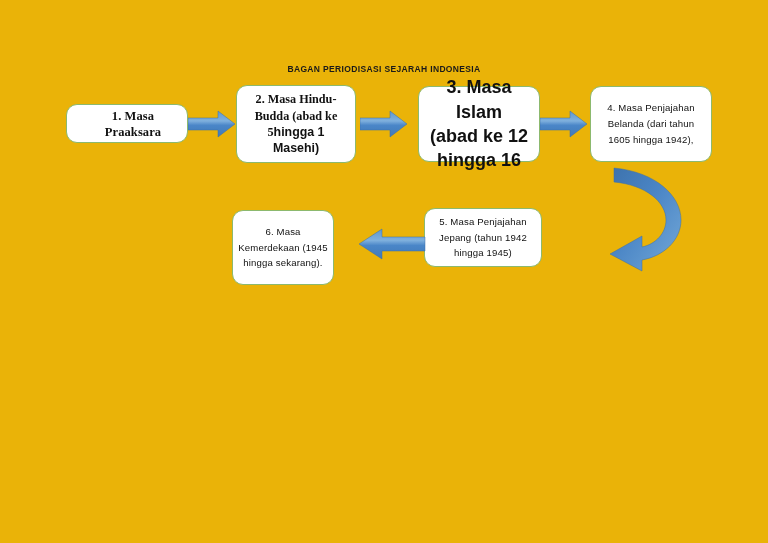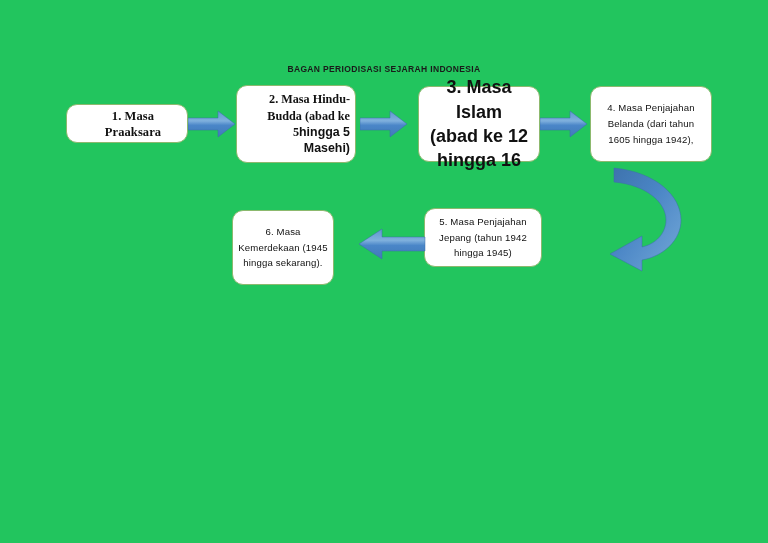--- a/index.html
+++ b/index.html
@@ -9,21 +9,21 @@
     background: #ffffff;
   }
   body {
     font-family: "Liberation Sans", sans-serif;
     -webkit-font-smoothing: antialiased;
   }
   #canvas {
     position: relative;
     width: 768px;
     height: 543px;
-    background: #22c55e;
+    background: #eab308;
     overflow: hidden;
   }
 
   
   .diagram-title {
     position: absolute;
     left: 0;
     top: 64px;
     width: 768px;
     text-align: center;
@@ -61,21 +61,20 @@
     font-family: "Liberation Serif", serif;
     font-weight: bold;
     font-size: 12.5px;
     letter-spacing: 0.1px;
   }
   .node-mixed .txt {
     font-family: "Liberation Serif", serif;
     font-weight: bold;
     font-size: 12.2px;
     line-height: 1.33;
-    text-align: right;
   }
   .node-mixed .txt .sans {
     font-family: "Liberation Sans", sans-serif;
     font-weight: bold;
     font-size: 12.4px;
   }
   .node-sans-bold .txt {
     font-family: "Liberation Sans", sans-serif;
     font-weight: bold;
     font-size: 18px;
@@ -115,21 +114,21 @@
 <div id="canvas">
 
   <div class="diagram-title">BAGAN PERIODISASI SEJARAH INDONESIA</div>
 
   <div class="node node-serif" id="node-1">
     <span class="txt">1. Masa Praaksara</span>
   </div>
 
   <div class="node node-mixed" id="node-2">
     <span class="txt"><span>2. Masa Hindu-
-Budda (abad ke 5</span><span class="sans">hingga 5
+Budda (abad ke 5</span><span class="sans">hingga 1
 Masehi)</span></span>
   </div>
 
   <div class="node node-sans-bold" id="node-3">
     <span class="txt">3. Masa Islam
 (abad ke 12
 hingga 16</span>
   </div>
 
   <div class="node node-sans" id="node-4">

